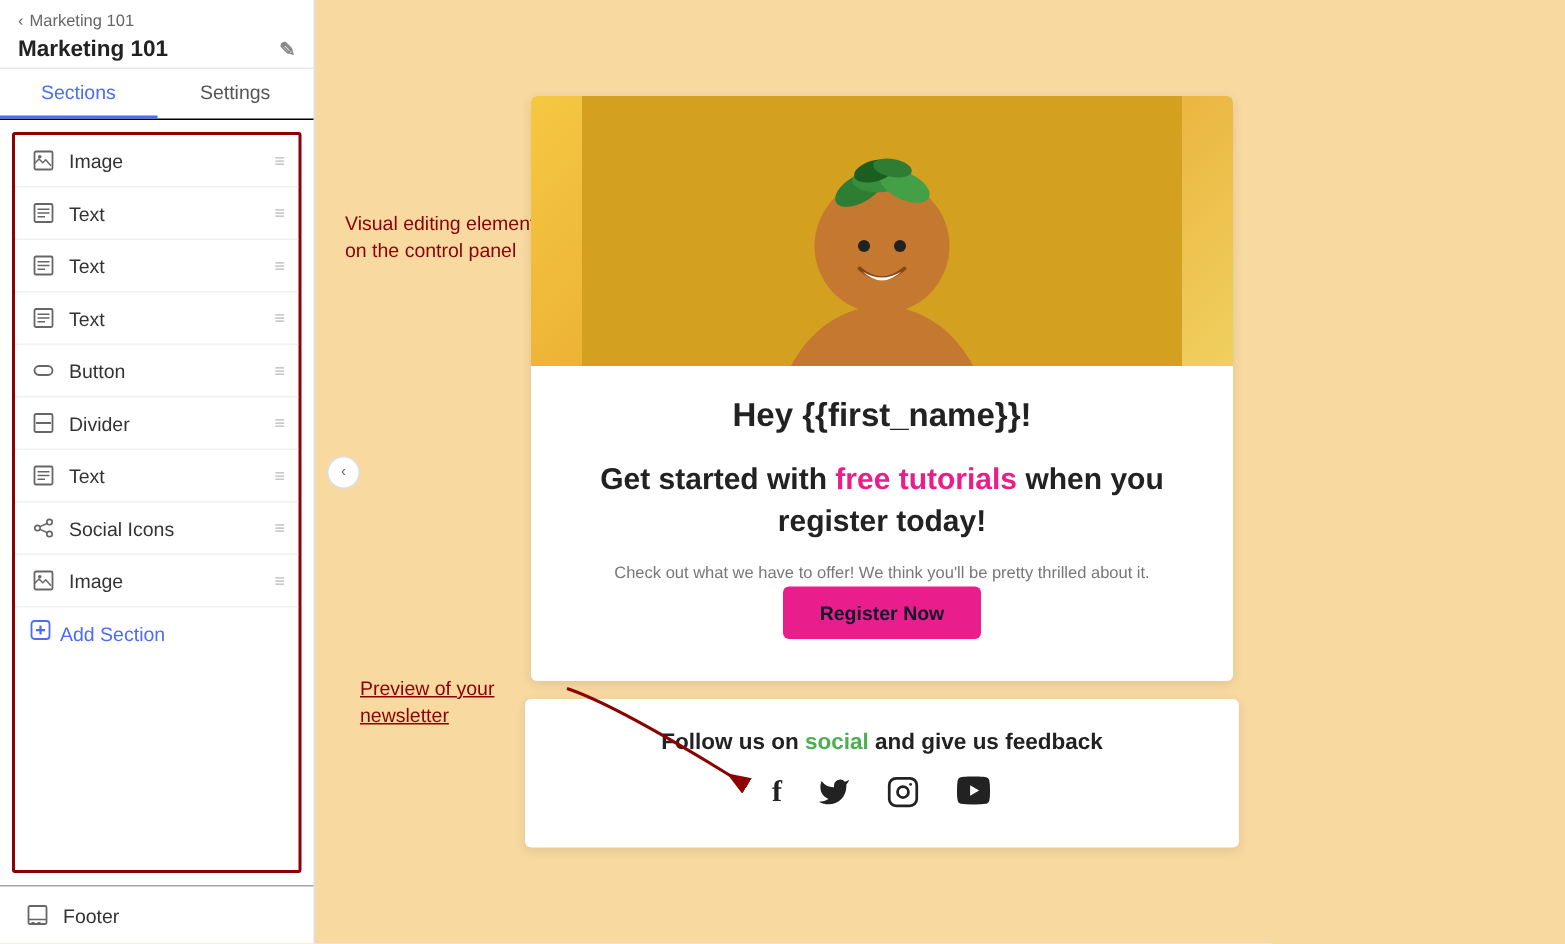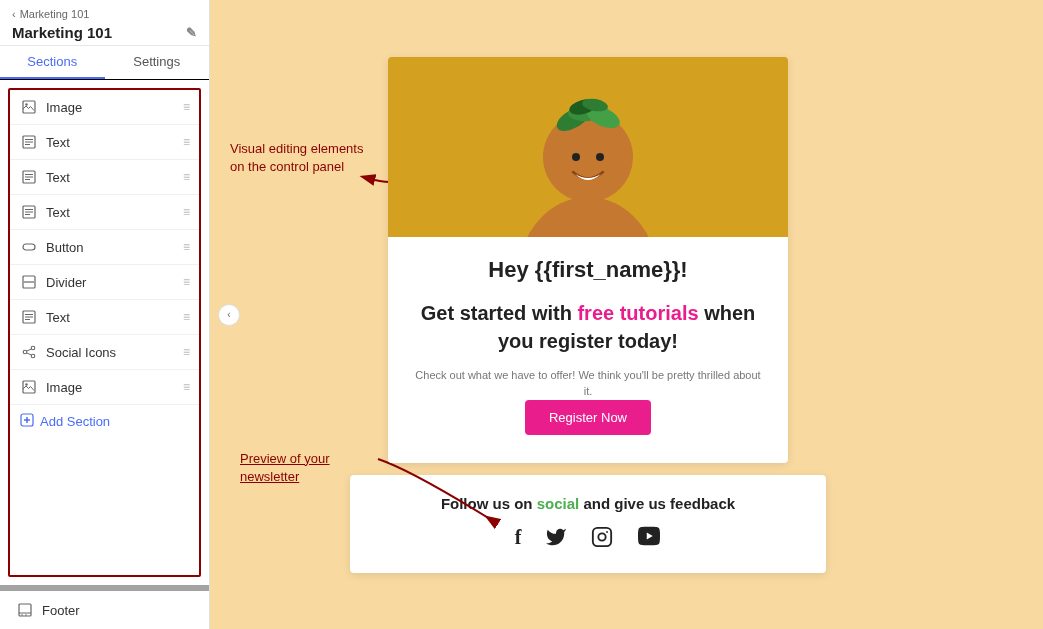--- a/index.html
+++ b/index.html
@@ -102,21 +102,21 @@
     }
     .add-section-icon { font-size: 15px; }
 
     
     .footer-item {
       display: flex;
       align-items: center;
       padding: 10px 16px;
       gap: 8px;
       cursor: pointer;
-      border-top: 6px solid #a3a3a3;
+      border-top: 1px solid #a3a3a3;
     }
     .footer-item-label { font-size: 13px; color: #333; }
 
     
     .main-area {
       flex: 1;
       background: #f8d9a0;
       position: relative;
       display: flex;
       align-items: flex-start;
@@ -155,21 +155,21 @@
       align-items: center;
       justify-content: center;
       cursor: pointer;
       font-size: 10px;
       color: #666;
       z-index: 10;
     }
 
     
     .newsletter-preview {
-      width: 400px;
+      width: 468px;
       background: #fff;
       border-radius: 4px;
       overflow: hidden;
       box-shadow: 0 2px 8px rgba(0,0,0,0.1);
       margin-top: 10px;
       position: relative;
     }
     .newsletter-image {
       width: 100%;
       height: 180px;
@@ -201,26 +201,26 @@
     .promo-text .highlight {
       color: #e91e8c;
     }
     .sub-text {
       font-size: 11px;
       color: #777;
       line-height: 1.5;
     }
     .register-btn {
       background: #e91e8c;
-      color: #ffffff;
+      color: #0f172a;
       border: none;
       padding: 10px 24px;
       border-radius: 4px;
       font-size: 13px;
-      font-weight: 400;
+      font-weight: 700;
       cursor: pointer;
       margin-bottom: 8px;
     }
 
     
     .social-footer {
       width: 476px;
       background: #fff;
       border-radius: 4px;
       margin-top: 12px;

